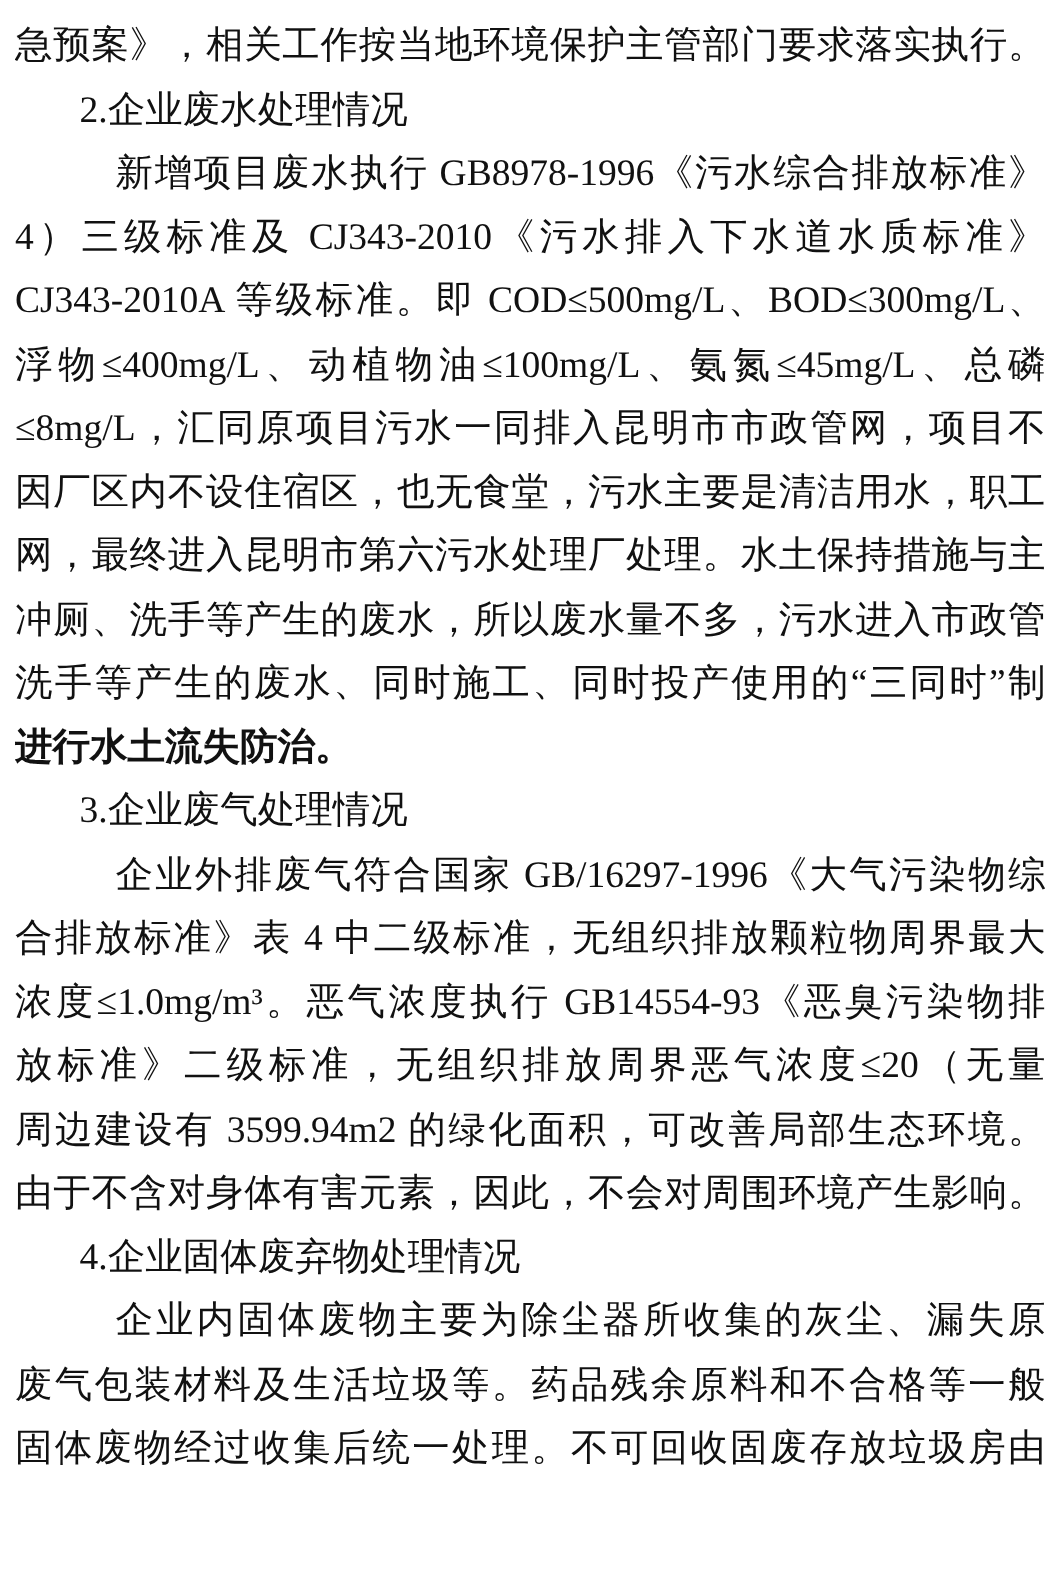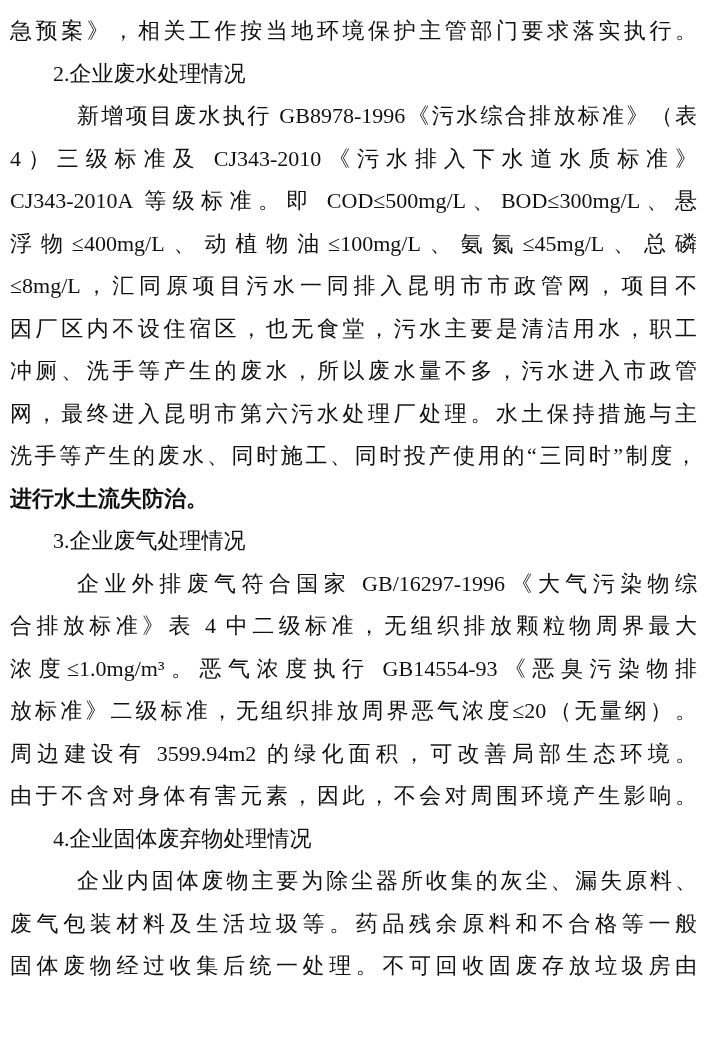--- a/index.html
+++ b/index.html
@@ -10,21 +10,21 @@
     height: 1053px;
     margin: 0;
     background: #ffffff;
     overflow: hidden;
     box-sizing: border-box;
     padding: 10px 8px 0 10px;
     font-family: "Liberation Serif", "DejaVu Serif", serif;
     color: #111111;
   }
   .ln {
-    font-size: 22px;
+    font-size: 25px;
     line-height: 42.5px;
     height: 42.5px;
     overflow: hidden;
     text-align: justify;
     text-align-last: justify;
     -moz-text-align-last: justify;
   }
   .ln.head {
     text-align: center;
     text-align-last: left;
@@ -43,22 +43,22 @@
 
 <div class="page" style="background: rgb(255, 255, 255); color: rgb(17, 17, 17);">
   <div class="ln">急预案》，相关工作按当地环境保护主管部门要求落实执行。</div>
   <div class="ln head">2.企业废水处理情况</div>
   <div class="ln first">新增项目废水执行 GB8978-1996《污水综合排放标准》（表</div>
   <div class="ln">4）三级标准及 CJ343-2010《污水排入下水道水质标准》</div>
   <div class="ln">CJ343-2010A 等级标准。即 COD≤500mg/L、BOD≤300mg/L、悬</div>
   <div class="ln">浮物≤400mg/L、动植物油≤100mg/L、氨氮≤45mg/L、总磷</div>
   <div class="ln">≤8mg/L，汇同原项目污水一同排入昆明市市政管网，项目不</div>
   <div class="ln">因厂区内不设住宿区，也无食堂，污水主要是清洁用水，职工</div>
+  <div class="ln">网，最终进入昆明市第六污水处理厂处理。水土保持措施与主</div>
   <div class="ln">冲厕、洗手等产生的废水，所以废水量不多，污水进入市政管</div>
-  <div class="ln">网，最终进入昆明市第六污水处理厂处理。水土保持措施与主</div>
   <div class="ln">洗手等产生的废水、同时施工、同时投产使用的“三同时”制度，</div>
   <div class="ln end">进行水土流失防治。</div>
   <div class="ln head">3.企业废气处理情况</div>
   <div class="ln first">企业外排废气符合国家 GB/16297-1996《大气污染物综</div>
   <div class="ln">合排放标准》表 4 中二级标准，无组织排放颗粒物周界最大</div>
   <div class="ln">浓度≤1.0mg/m³。恶气浓度执行 GB14554-93《恶臭污染物排</div>
   <div class="ln">放标准》二级标准，无组织排放周界恶气浓度≤20（无量纲）。</div>
   <div class="ln">周边建设有 3599.94m2 的绿化面积，可改善局部生态环境。</div>
   <div class="ln">由于不含对身体有害元素，因此，不会对周围环境产生影响。</div>
   <div class="ln head">4.企业固体废弃物处理情况</div>

